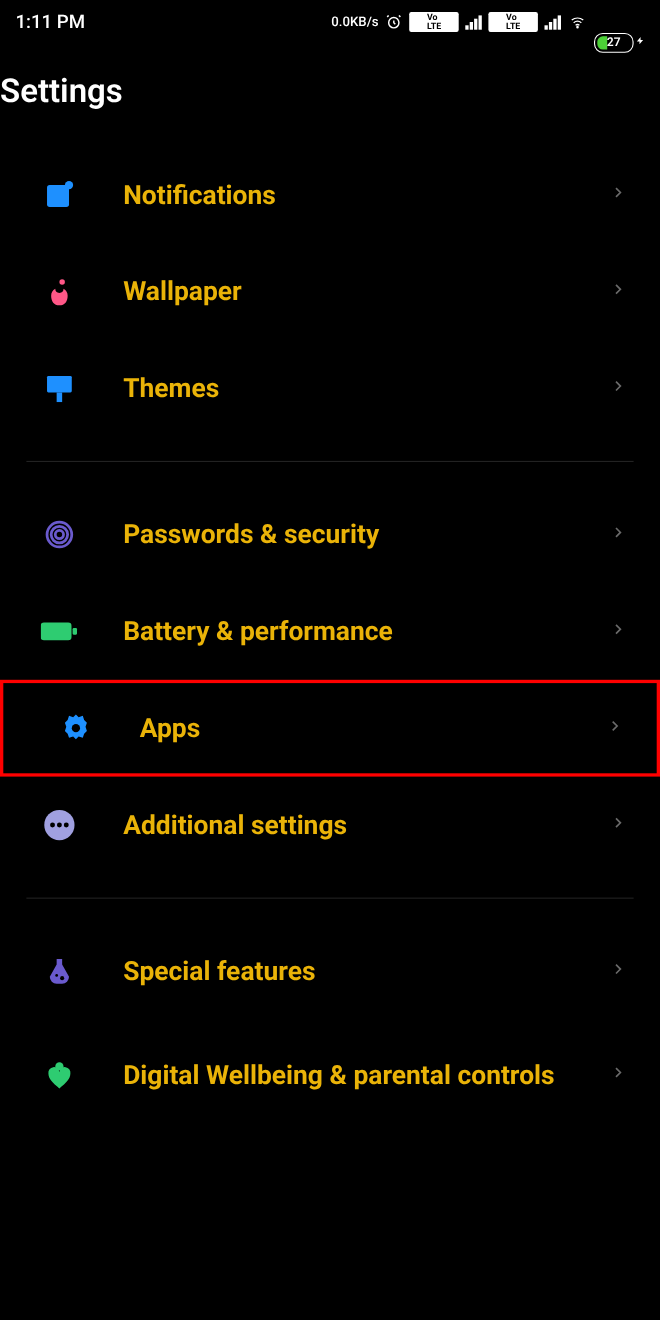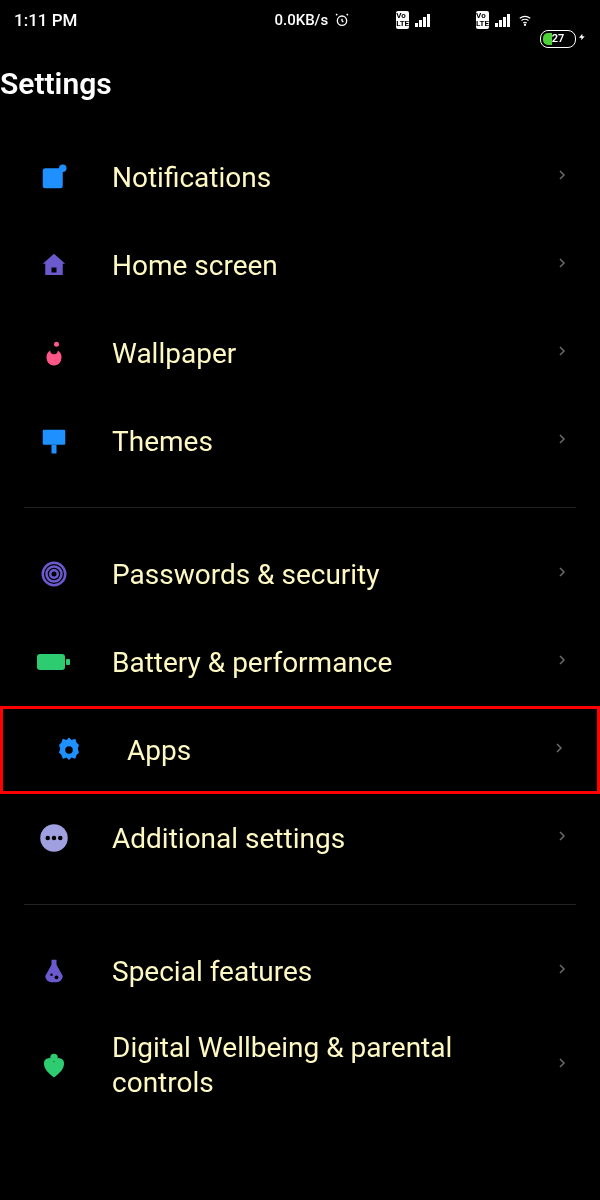--- a/index.html
+++ b/index.html
@@ -19,31 +19,30 @@
     font-size: 17px;
     font-weight: 500;
     height: 36px;
   }
   .status-right {
     display: flex;
     align-items: center;
     gap: 6px;
     font-size: 15px;
   }
-  .status-right .net { font-size: 15px; }
+  .status-right .net { font-size: 12px; }
   .status-right .ic { display:inline-flex; }
   .volte {
     font-size: 8px;
     line-height: 8px;
     background:#fff;
     color:#000;
-    padding:1px 0;
+    padding:1px 16px;
     border-radius:2px;
     font-weight:700;
-    margin-left:40px;
   }
   .signal-bars { display:inline-flex; align-items:flex-end; gap:1px; height:14px;}
   .signal-bars span { width:3px; background:#fff; display:inline-block;}
   .signal-bars span:nth-child(1){height:4px;}
   .signal-bars span:nth-child(2){height:7px;}
   .signal-bars span:nth-child(3){height:10px;}
   .signal-bars span:nth-child(4){height:13px;}
   .battery-wrap { display:inline-flex; align-items:flex-start; gap:2px;margin-top:37px;}
   .battery {
     border:1.5px solid #fff;
@@ -80,23 +79,23 @@
   }
   .row .icon-slot {
     width:36px;
     display:flex;
     align-items:center;
     justify-content:center;
     flex:0 0 36px;
   }
   .row .label {
     flex:1;
-    font-size:28px;
-    font-weight:400;
-    color:#fef9c3;
+    font-size:24px;
+    font-weight:700;
+    color:#eab308;
     line-height:1.25;
   }
   .row .chev {
     color:#6a6a6a;
     flex:0 0 14px;
   }
   .divider {
     height:1px;
     background:#222;
     margin:22px 24px;
@@ -161,32 +160,20 @@
           <rect x="3" y="5" width="16" height="16" rx="2" fill="#1e90ff"></rect>
           <circle cx="19" cy="5" r="3" fill="#1e90ff"></circle>
         </svg>
     </span>
     <span class="label">Notifications</span>
     <span class="chev"><svg width="12" height="20" viewBox="0 0 24 24" fill="none" stroke="#6a6a6a" stroke-width="3">
           <path d="M8 4l8 8-8 8"></path>
         </svg></span>
   </div>
 
-  <div class="row">
-    <span class="icon-slot">
-      <svg width="30" height="30" viewBox="0 0 24 24" fill="#6a5acd">
-          <path d="M12 3l9 8h-2v9H5v-9H3z"></path>
-          <rect x="10" y="14" width="4" height="4" fill="#000"></rect>
-        </svg>
-    </span>
-    <span class="label">Home screen</span>
-    <span class="chev"><svg width="12" height="20" viewBox="0 0 24 24" fill="none" stroke="#6a6a6a" stroke-width="3">
-          <path d="M8 4l8 8-8 8"></path>
-        </svg></span>
-  </div>
 
   <div class="row">
     <span class="icon-slot">
       <svg width="30" height="30" viewBox="0 0 24 24" fill="#ff5787">
           <path d="M12 22c-4 0-6-3-6-7 0-2 1-4 3-5 0 2 1 3 3 3s3-1 3-3c2 1 3 3 3 5 0 4-2 7-6 7z"></path>
           <circle cx="14" cy="5" r="2"></circle>
         </svg>
     </span>
     <span class="label">Wallpaper</span>
     <span class="chev"><svg width="12" height="20" viewBox="0 0 24 24" fill="none" stroke="#6a6a6a" stroke-width="3">

